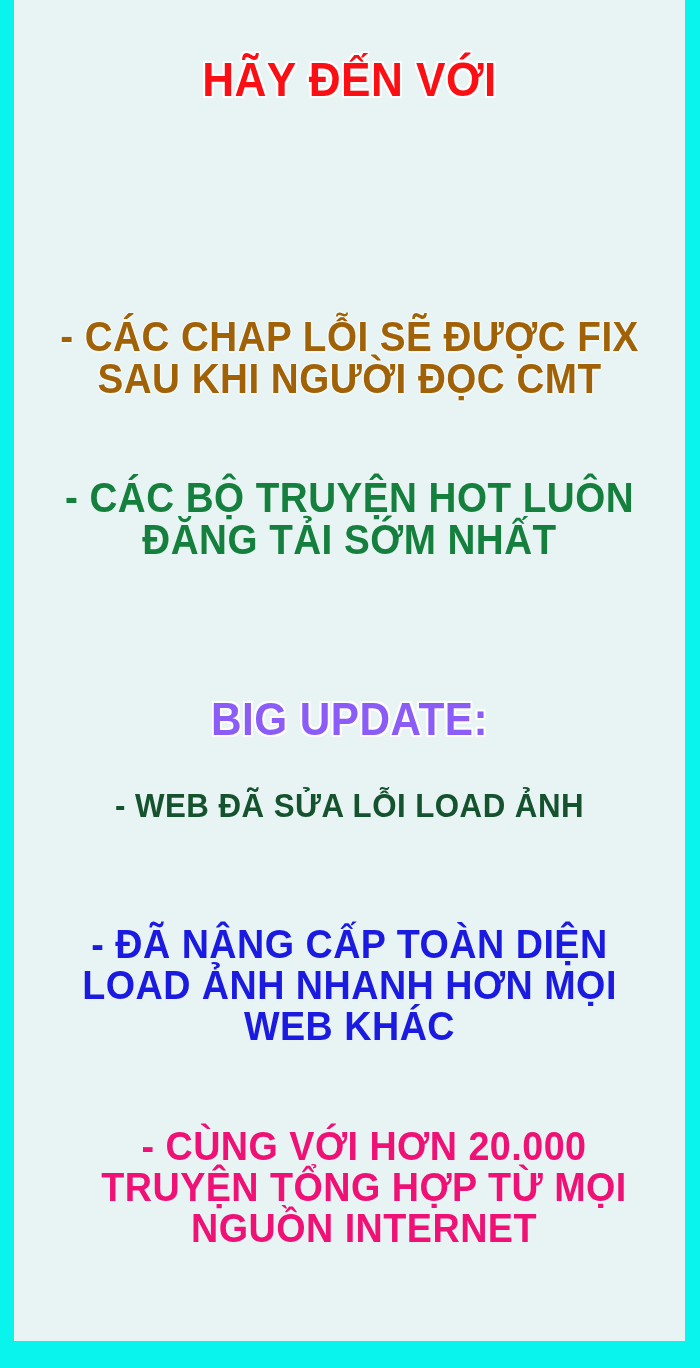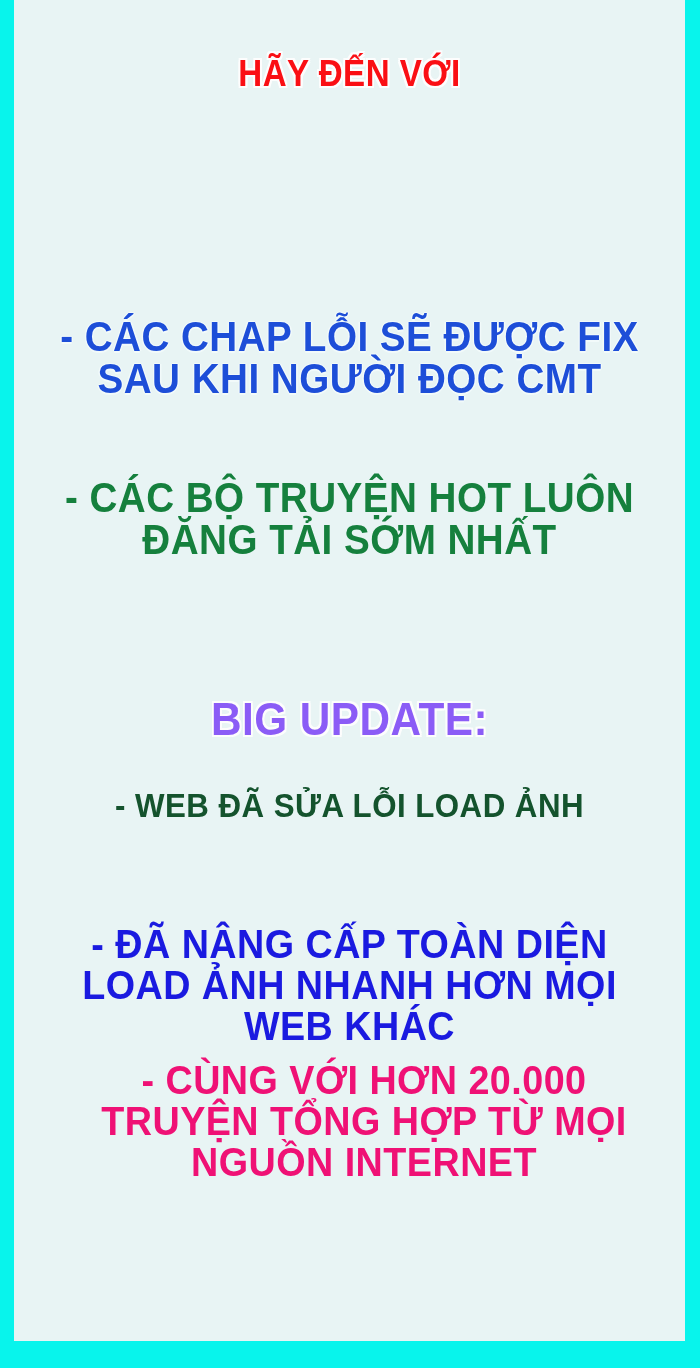--- a/index.html
+++ b/index.html
@@ -42,21 +42,21 @@
     font-stretch: condensed;
     transform: scaleX(0.92);
   }
 
   
   .blk { position: absolute; left: 0; right: 0; text-align: center; }
 
   .t-hayden {
     top: 56px;
     color: #fa0f14;
-    font-size: 36px;
+    font-size: 48px;
     text-shadow:
        2px 0 0 #fdfdfd, -2px 0 0 #fdfdfd,
        0 2px 0 #fdfdfd, 0 -2px 0 #fdfdfd,
        2px 2px 0 #fdfdfd, -2px -2px 0 #fdfdfd,
        2px -2px 0 #fdfdfd, -2px 2px 0 #fdfdfd;
   }
 
   .t-domain {
     top: 141px;
     color: #1a1ae8;
@@ -65,21 +65,21 @@
        4px 0 0 #ffffff, -4px 0 0 #ffffff,
        0 4px 0 #ffffff, 0 -4px 0 #ffffff,
        3px 3px 0 #ffffff, -3px -3px 0 #ffffff,
        3px -3px 0 #ffffff, -3px 3px 0 #ffffff,
        5px 1px 0 #ffffff, -5px -1px 0 #ffffff,
        1px 5px 0 #ffffff, -1px -5px 0 #ffffff;
   }
 
   .t-fix {
     top: 316px;
-    color: #1d4ed8;
+    color: #a16207;
     font-size: 42px;
     line-height: 1.22;
     text-shadow:
        1.5px 0 0 #f2fafa, -1.5px 0 0 #f2fafa,
        0 1.5px 0 #f2fafa, 0 -1.5px 0 #f2fafa;
   }
 
   .t-hot {
     top: 477px;
     color: #15803d;
@@ -106,21 +106,21 @@
 
   .t-upgrade {
     top: 892px;
     color: #1a1ae0;
     font-size: 41px;
     line-height: 1.33;
     margin-top: 32px;
   }
 
   .t-pink {
-    top: 1060px;
+    top: 1126px;
     color: #ef1175;
     font-size: 41px;
     line-height: 1.33;
     padding-left: 29px;
   }
 </style>
 </head>
 <body>
 
 <div class="banner">

